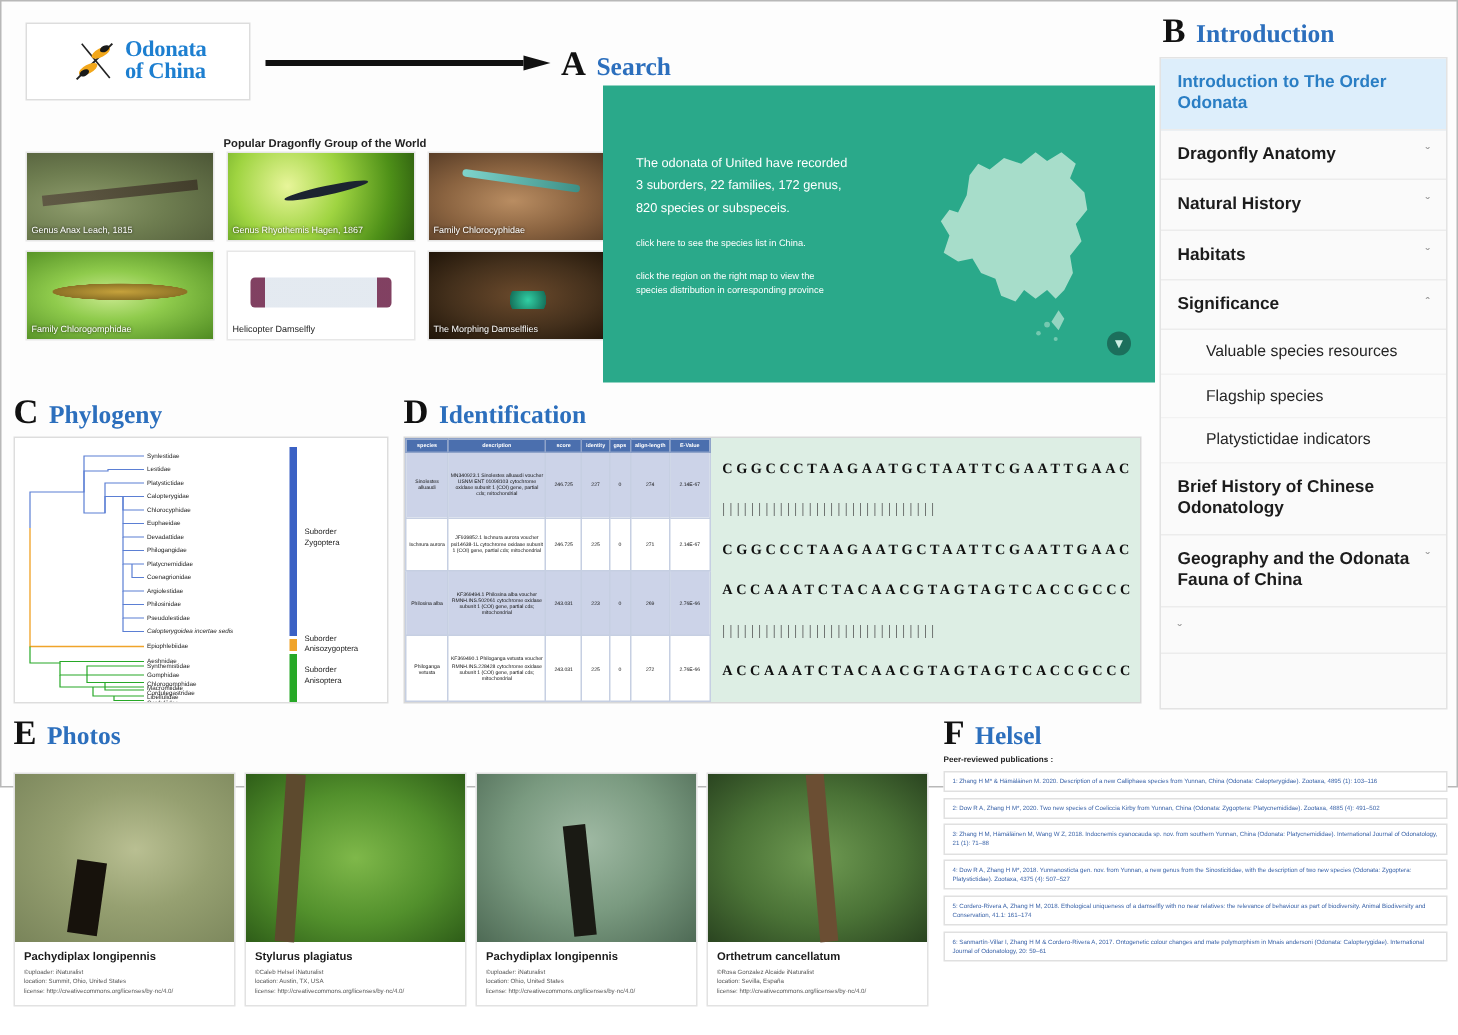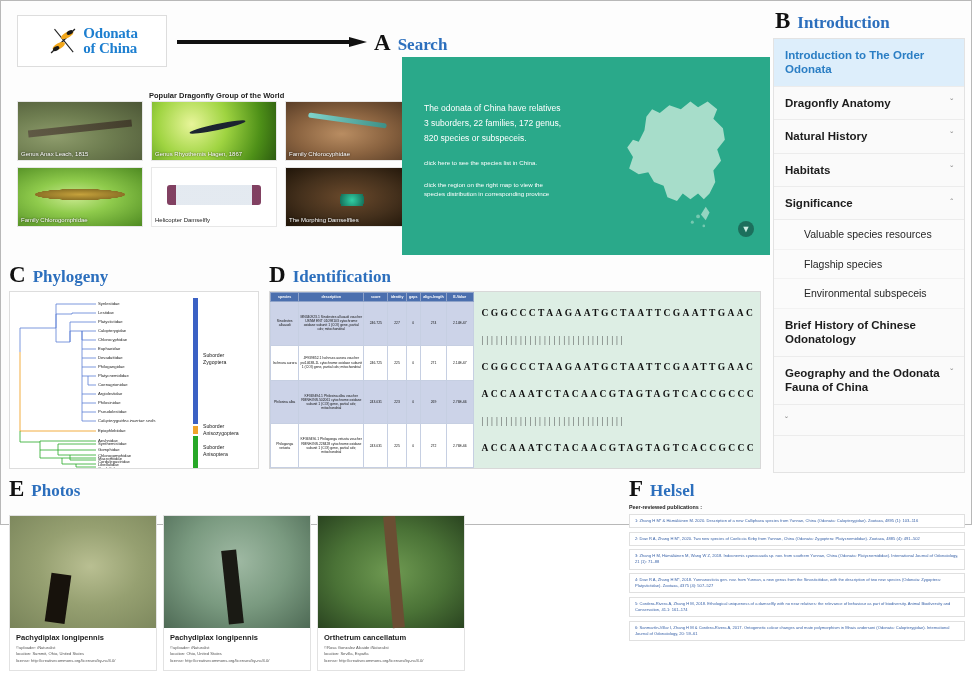--- a/index.html
+++ b/index.html
@@ -278,21 +278,21 @@
         <div class="thumb-cap dark">Helicopter Damselfly</div>
       </div>
       <div class="thumb">
         <div class="thumb-img ph6"></div>
         <div class="thumb-cap">The Morphing Damselflies</div>
       </div>
     </div>
 
     <div class="map-card">
       <div class="map-text">
-        <div class="big">The odonata of China have relatives</div>
+        <div class="big">The odonata of United have recorded</div>
         <div class="big">3 suborders, 22 families, 172 genus,</div>
         <div class="big">820 species or subspeceis.</div>
         <div class="small">click here to see the species list in China.</div>
         <div class="small">click the region on the right map to view the</div>
         <div class="small" style="margin-top:0">species distribution in corresponding province</div>
       </div>
       <div class="map-shape">
         <svg viewBox="0 0 140 150" width="134" height="150">
           <path fill="#a7ddca" d="M36 46 L30 58 L24 56 L18 64 L24 74 L20 86 L30 92 L40 90
             L46 100 L56 104 L60 116 L70 120 L76 112 L84 118 L92 112 L98 118 L104 112
@@ -329,21 +329,21 @@
       <div class="acc-item">
         <span>Habitats</span>
         <span class="chev">ˇ</span>
       </div>
       <div class="acc-item">
         <span>Significance</span>
         <span class="chev">ˆ</span>
       </div>
       <div class="acc-sub">Valuable species resources</div>
       <div class="acc-sub">Flagship species</div>
-      <div class="acc-sub">Environmental subspeceis</div>
+      <div class="acc-sub">Platystictidae indicators</div>
       <div class="acc-item">
         <span>Brief History of Chinese Odonatology</span>
       </div>
       <div class="acc-item">
         <span>Geography and the Odonata Fauna of China</span>
         <span class="chev">ˇ</span>
       </div>
       <div class="acc-item">
         <span class="chev">ˇ</span>
       </div>
@@ -512,20 +512,29 @@
       <div class="photo-card">
         <div class="photo-img pi1"></div>
         <div class="photo-body">
           <div class="photo-name">Pachydiplax longipennis</div>
           <div class="photo-meta">©uploader: iNaturalist</div>
           <div class="photo-meta">location: Summit, Ohio, United States</div>
           <div class="photo-meta">license: http://creativecommons.org/licenses/by-nc/4.0/</div>
         </div>
       </div>
       <div class="photo-card">
+        <div class="photo-img pi2"></div>
+        <div class="photo-body">
+          <div class="photo-name">Stylurus plagiatus</div>
+          <div class="photo-meta">©Caleb Helsel iNaturalist</div>
+          <div class="photo-meta">location: Austin, TX, USA</div>
+          <div class="photo-meta">license: http://creativecommons.org/licenses/by-nc/4.0/</div>
+        </div>
+      </div>
+      <div class="photo-card">
         <div class="photo-img pi3"></div>
         <div class="photo-body">
           <div class="photo-name">Pachydiplax longipennis</div>
           <div class="photo-meta">©uploader: iNaturalist</div>
           <div class="photo-meta">location: Ohio, United States</div>
           <div class="photo-meta">license: http://creativecommons.org/licenses/by-nc/4.0/</div>
         </div>
       </div>
       <div class="photo-card">
         <div class="photo-img pi4"></div>

